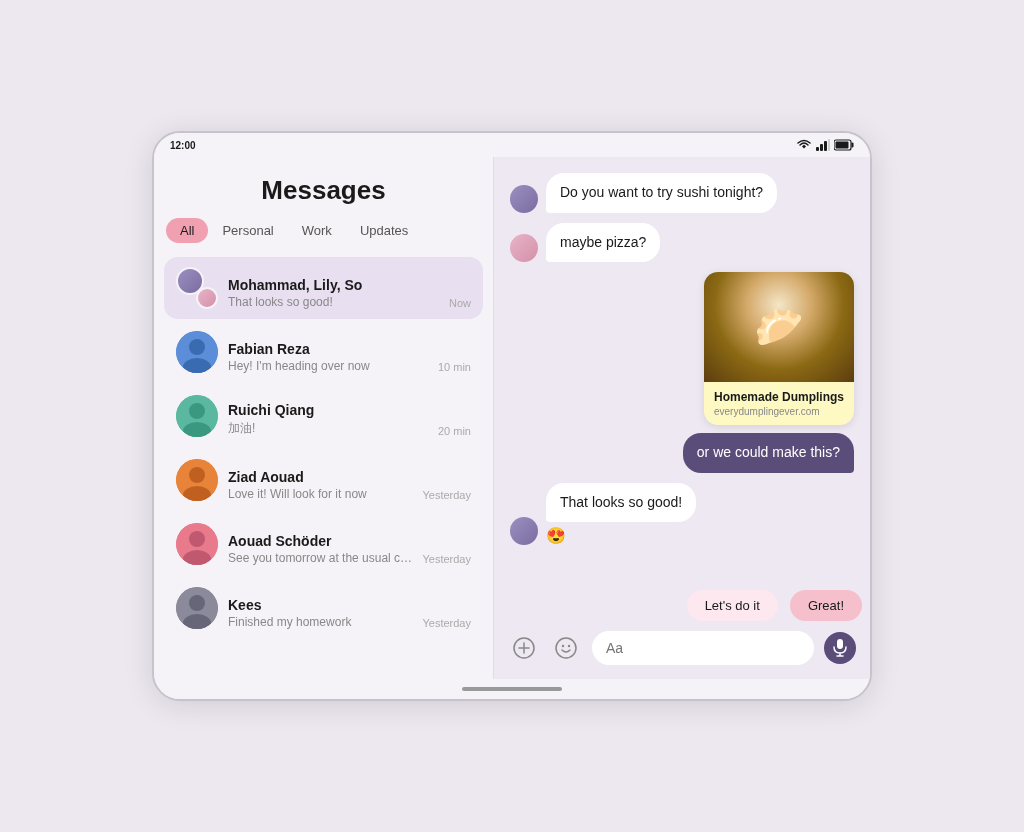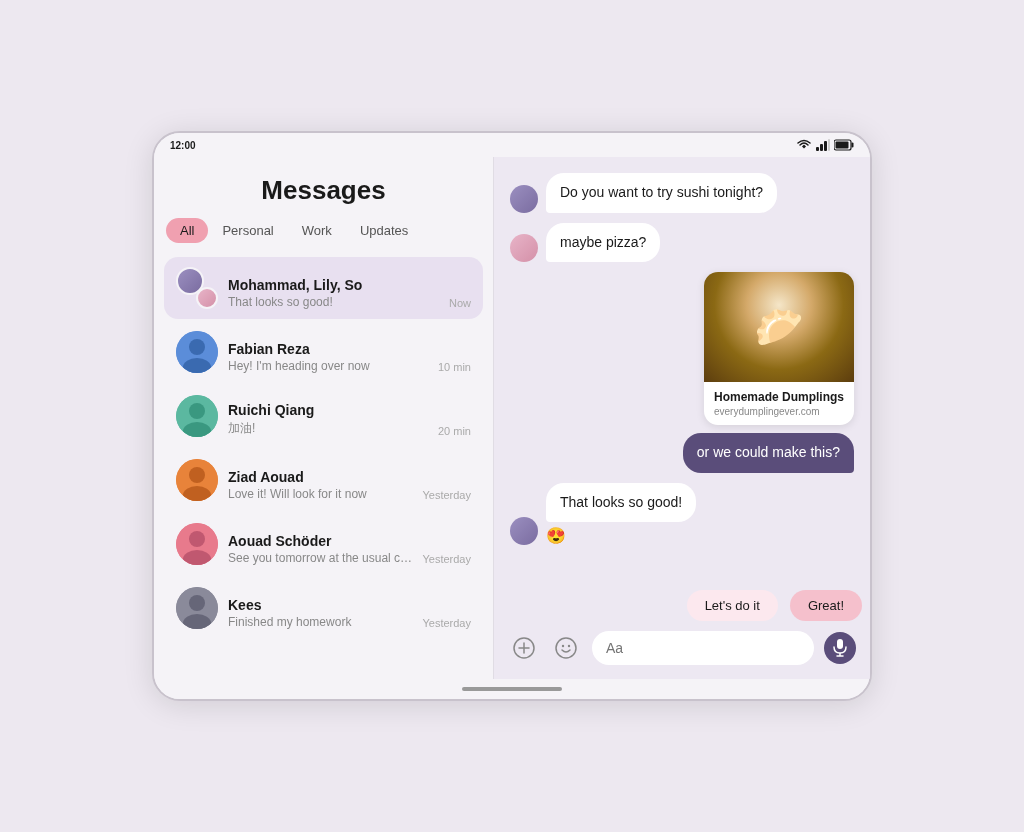--- a/index.html
+++ b/index.html
@@ -241,21 +241,21 @@
     }
 
     .msg-bubble.sent-bubble {
       background: #5a4d7a;
       color: white;
       border-bottom-right-radius: 4px;
     }
 
     .link-card {
       max-width: 200px;
-      background: #ffffff;
+      background: #fef9c3;
       border-radius: 14px;
       overflow: hidden;
       box-shadow: 0 2px 8px rgba(0,0,0,0.1);
     }
 
     .link-card-body {
       padding: 8px 10px;
     }
 
     .link-card-title {

